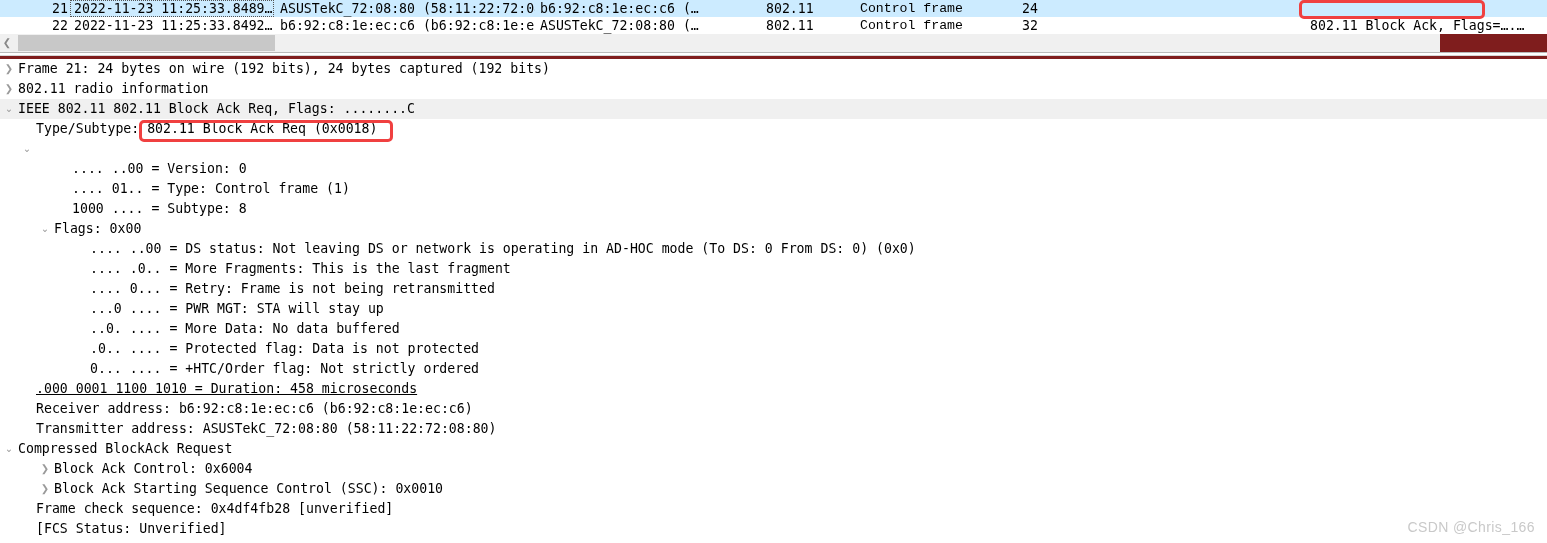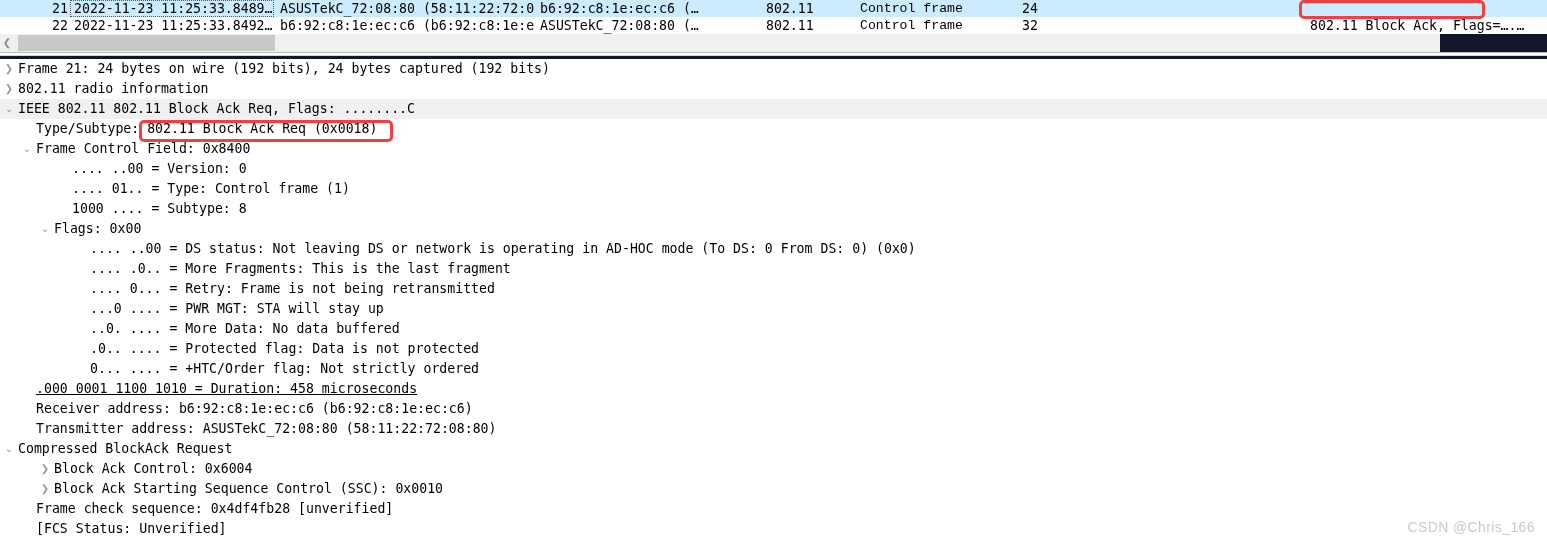--- a/index.html
+++ b/index.html
@@ -6,21 +6,21 @@
   html, body {
     margin: 0; padding: 0;
     width: 1547px; height: 543px;
     background: #ffffff;
     font-family: "DejaVu Sans Mono", "Liberation Mono", monospace;
     overflow: hidden;
   }
   #app {
     position: relative;
     width: 1547px; height: 543px;
-    background: #0f172a;
+    background: #7f1d1d;
   }
 
   
   #packet-list {
     position: absolute;
     left: 0; top: 0;
     width: 1547px; height: 34px;
     overflow: hidden;
     background: #ffffff;
   }
@@ -201,21 +201,20 @@
       </div>
       <div class="det-row hl">
         <span class="twisty" style="left: 2px;">⌄</span>
         <span class="det-label" style="left: 18px;">IEEE 802.11 802.11 Block Ack Req, Flags: ........C</span>
       </div>
       <div class="det-row">
         <span class="det-label" style="left: 36px;">Type/Subtype: 802.11 Block Ack Req (0x0018)</span>
       </div>
       <div class="det-row">
         <span class="twisty" style="left: 20px;">⌄</span>
-        <span class="det-label" style="left: 36px;">Frame Control Field: 0x8400</span>
       </div>
       <div class="det-row">
         <span class="det-label" style="left: 72px;">.... ..00 = Version: 0</span>
       </div>
       <div class="det-row">
         <span class="det-label" style="left: 72px;">.... 01.. = Type: Control frame (1)</span>
       </div>
       <div class="det-row">
         <span class="det-label" style="left: 72px;">1000 .... = Subtype: 8</span>
       </div>

